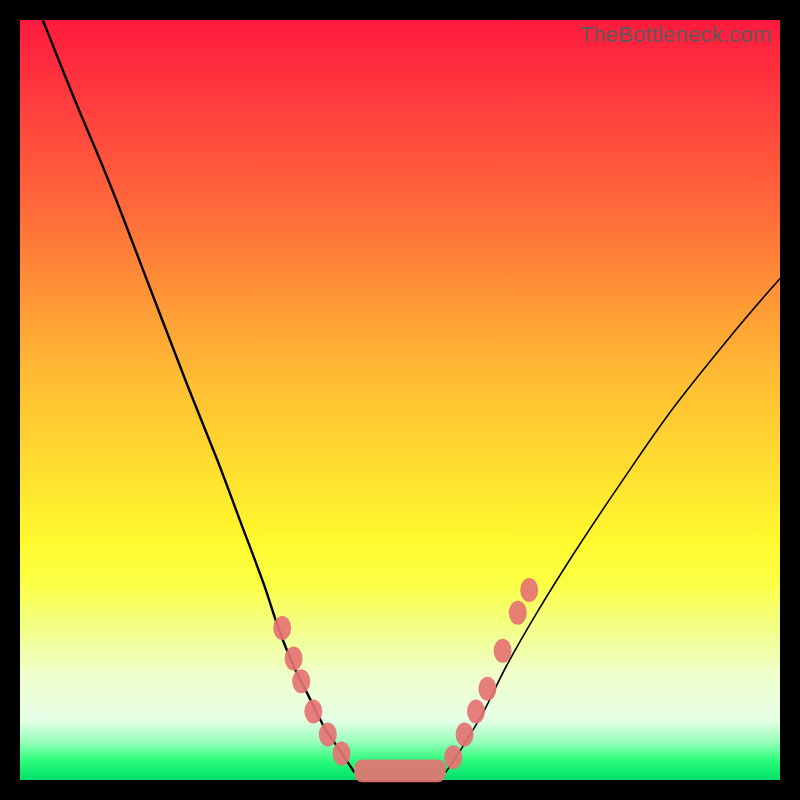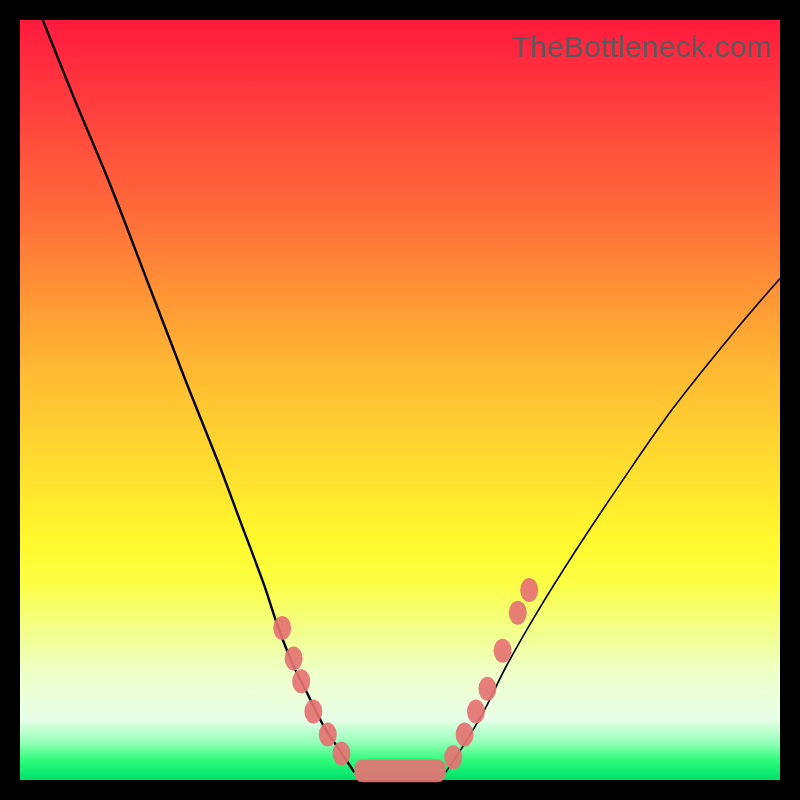--- a/index.html
+++ b/index.html
@@ -35,24 +35,24 @@
       #f2ff87 80%,
       #efffca 86%,
       #e8ffe8 92%,
       #97ffba 95%,
       #2bfb7a 97.5%,
       #00e06a 100%
     );
   }
   .watermark {
     position: absolute;
-    top: 10px;
+    top: 2px;
     right: 8px;
     color: #5a5a5a;
-    font-size: 30px;
+    font-size: 22px;
     font-weight: 500;
     letter-spacing: 0.2px;
     user-select: none;
   }
   svg.curve {
     position: absolute;
     left: 0;
     top: 0;
     width: 760px;
     height: 760px;

